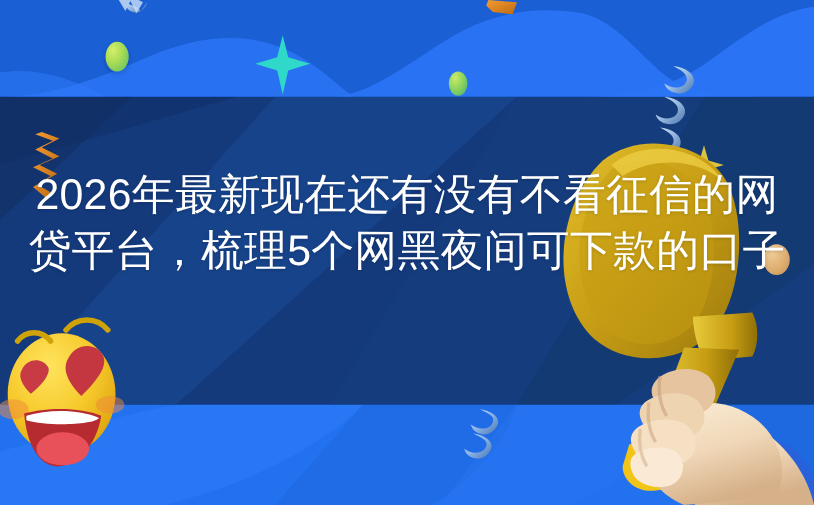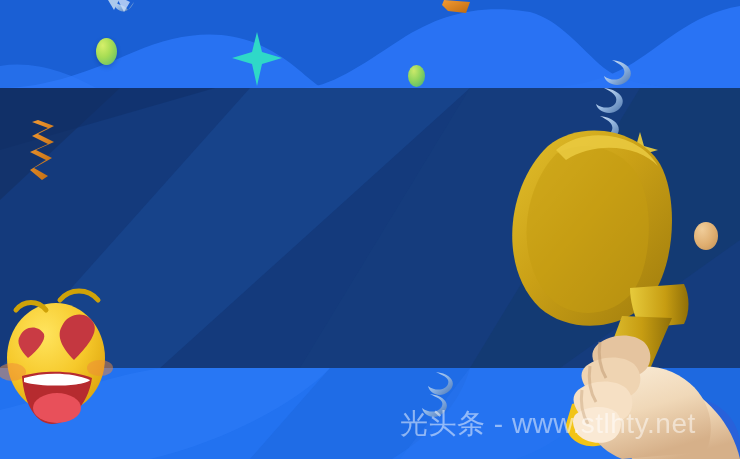--- a/index.html
+++ b/index.html
@@ -235,16 +235,16 @@
       <path d="M600,342 C598,356 600,368 606,378" stroke="#c8a47e" stroke-width="3" fill="none" opacity=".65"></path>
       <path d="M590,366 C588,380 590,392 596,402" stroke="#c8a47e" stroke-width="3" fill="none" opacity=".55"></path>
       <path d="M582,390 C580,404 582,414 588,424" stroke="#c8a47e" stroke-width="3" fill="none" opacity=".45"></path>
     </g>
   </svg>
 
   <div class="confetti ball green-ball-1"></div>
   <div class="confetti ball green-ball-2"></div>
   <div class="confetti ball tan-ball"></div>
 
-
-  <div id="watermark">光头条 - www.stlhty.net</div>
+  <div id="headline">2026年最新现在还有没有不看征信的网贷平台，梳理5个网黑夜间可下款的口子</div>
+
 
 </div>
 
 </body></html>

